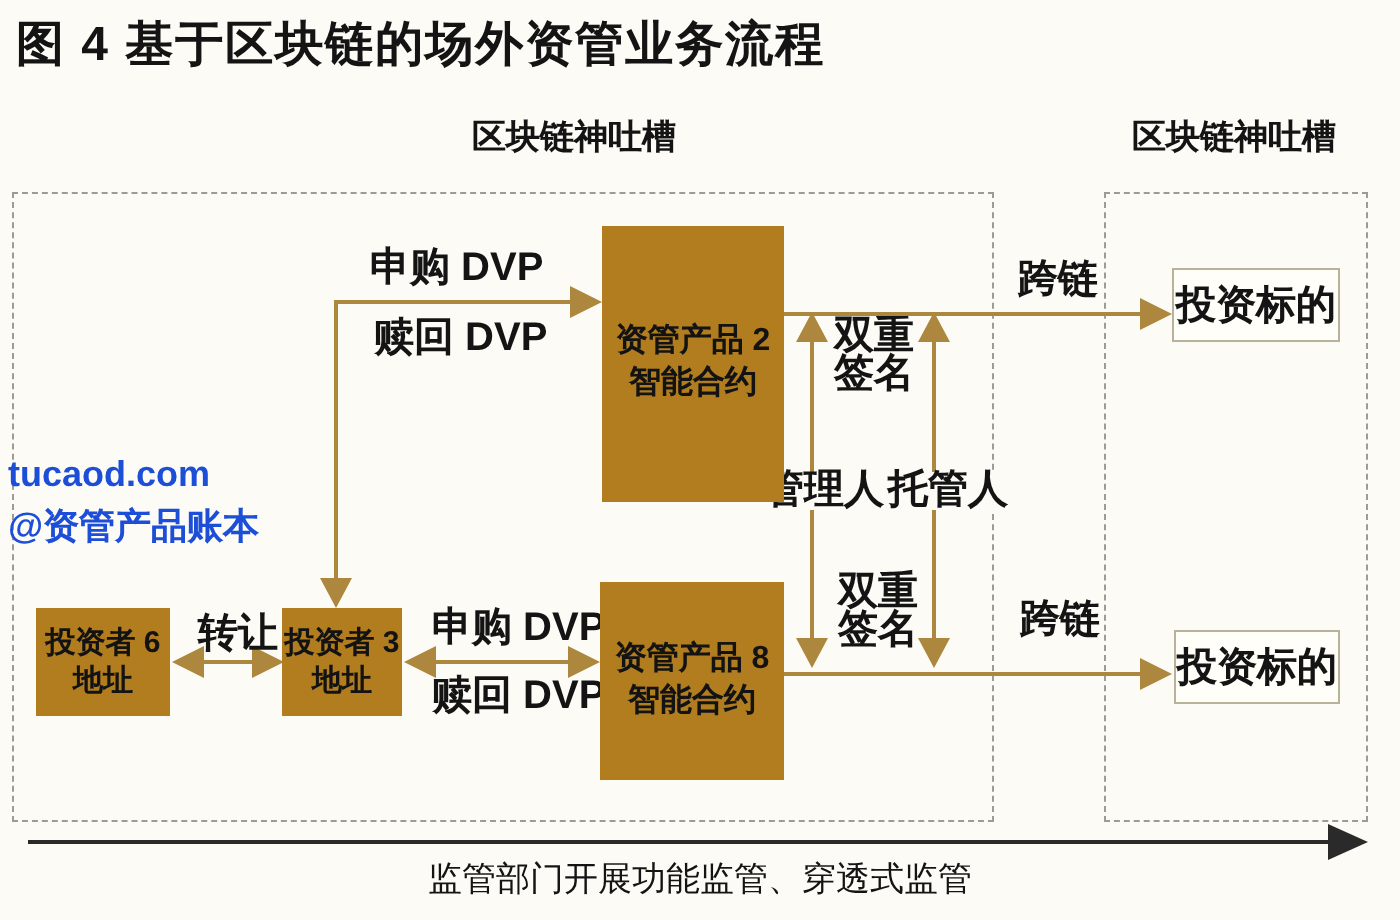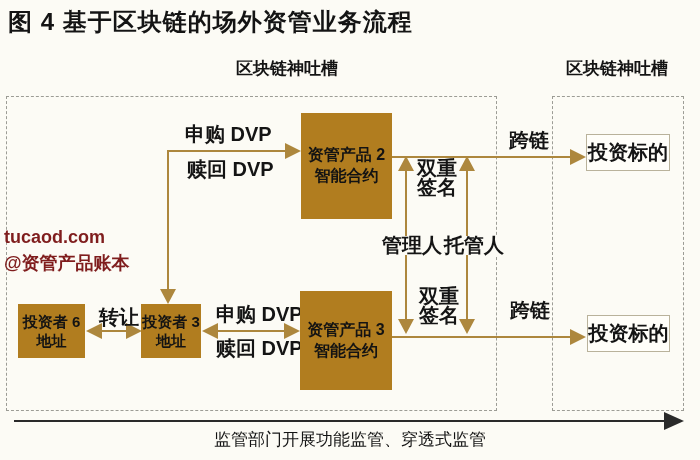--- a/index.html
+++ b/index.html
@@ -29,21 +29,21 @@
   .hline.black{background:var(--black-arrow,#2a2a2a);}
   .ah{position:absolute;width:0;height:0;}
   .ah.r{border-top:8px solid transparent;border-bottom:8px solid transparent;border-left:16px solid var(--arrow,#ad873d);}
   .ah.l{border-top:8px solid transparent;border-bottom:8px solid transparent;border-right:16px solid var(--arrow,#ad873d);}
   .ah.u{border-left:8px solid transparent;border-right:8px solid transparent;border-bottom:15px solid var(--arrow,#ad873d);}
   .ah.d{border-left:8px solid transparent;border-right:8px solid transparent;border-top:15px solid var(--arrow,#ad873d);}
   .ah.rk{border-top:9px solid transparent;border-bottom:9px solid transparent;border-left:20px solid var(--black-arrow,#2a2a2a);}
   .lbl{position:absolute;font-size:20px;font-weight:bold;white-space:nowrap;line-height:19px;}
   .lbl.mask{background:var(--background,#fcfbf5);padding:0 1px;}
   .lbl.twoline{text-align:left;}
-  .wm{position:absolute;font-size:18px;font-weight:600;white-space:nowrap;color:#7f1d1d;}
+  .wm{position:absolute;font-size:18px;font-weight:600;white-space:nowrap;color:#1d4ed8;}
   .footer-text{position:absolute;left:0;top:428px;width:100%;text-align:center;font-size:17px;font-weight:normal;}
 </style>
 </head>
 <body>
 
 <div class="canvas">
 
   <div class="title">图 4  基于区块链的场外资管业务流程</div>
   <div class="hdr" style="left:236px;top:57px">区块链神吐槽</div>
   <div class="hdr" style="left:566px;top:57px">区块链神吐槽</div>
@@ -91,26 +91,26 @@
   </div>
 
   <div class="hline" style="left:392px;top:156px;width:182px"></div>
   <div class="ah r" style="left:570px;top:149px"></div>
   <div class="lbl" style="left:509px;top:131px">跨链</div>
 
   <div class="hline" style="left:392px;top:336px;width:182px"></div>
   <div class="ah r" style="left:570px;top:329px"></div>
   <div class="lbl" style="left:510px;top:301px">跨链</div>
 
-  <div class="node big" style="left:301px;top:113px;width:91px;height:106px">
+  <div class="node big" style="left:301px;top:113px;width:91px;height:138px">
     <span>资管产品 2</span>
     <span>智能合约</span>
   </div>
   <div class="node big" style="left:300px;top:291px;width:92px;height:99px">
-    <span>资管产品 3</span>
+    <span>资管产品 8</span>
     <span>智能合约</span>
   </div>
   <div class="node small" style="left:18px;top:304px;width:67px;height:54px">
     <span>投资者 6</span>
     <span>地址</span>
   </div>
   <div class="node small" style="left:141px;top:304px;width:60px;height:54px">
     <span>投资者 3</span>
     <span>地址</span>
   </div>

